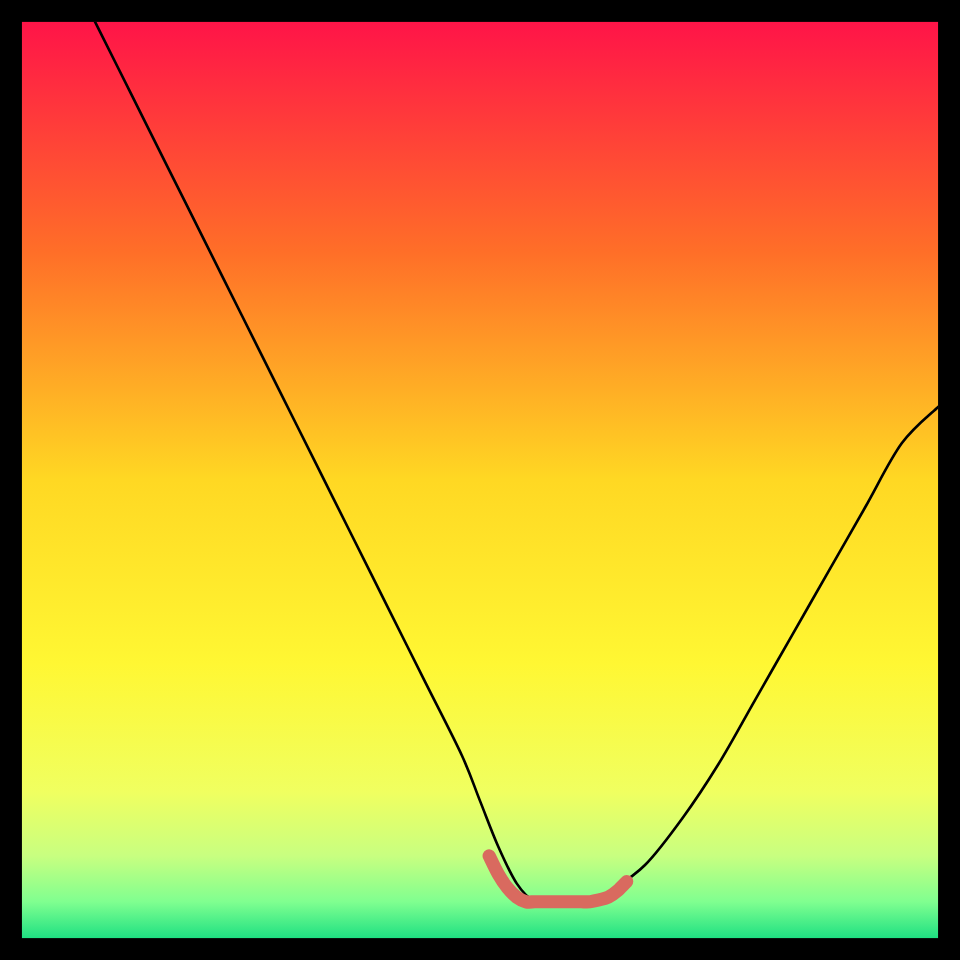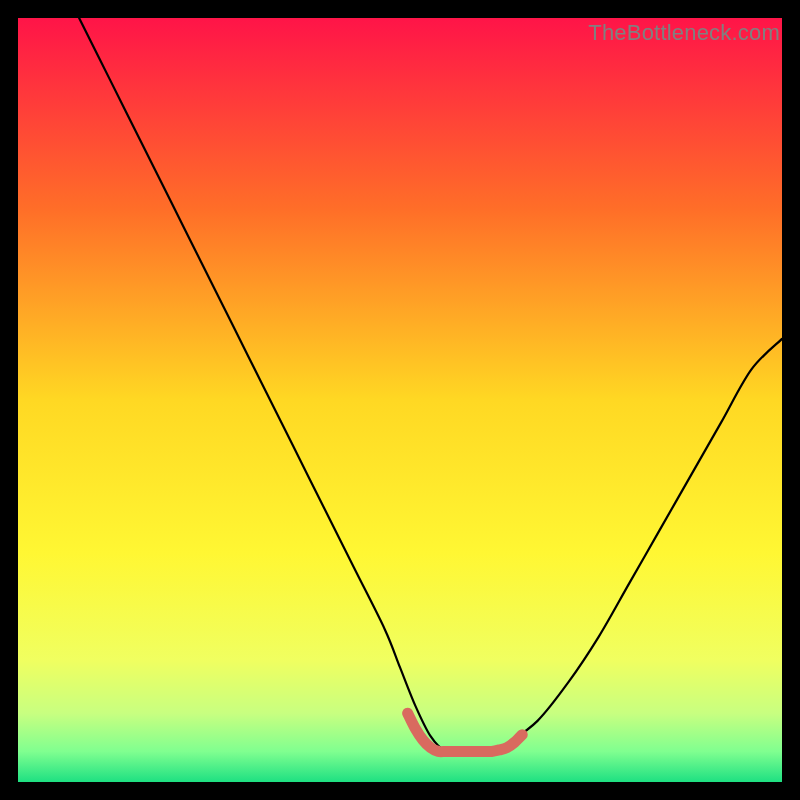--- a/index.html
+++ b/index.html
@@ -68,15 +68,14 @@
           </linearGradient>
       </defs>
       <rect x="0" y="0" width="764" height="764" fill="url(#bg-grad)"></rect>
     </svg>
 
     <svg class="curve-svg" viewBox="0 0 764 764" preserveAspectRatio="none">
       <path id="main-curve" fill="none" stroke="#000000" stroke-width="2.2" stroke-linecap="round" stroke-linejoin="round" d="M 61.12 0.00 C 66.21 10.19, 81.49 40.75, 91.68 61.12 C 101.87 81.49, 112.05 101.87, 122.24 122.24 C 132.43 142.61, 142.61 162.99, 152.80 183.36 C 162.99 203.73, 173.17 224.11, 183.36 244.48 C 193.55 264.85, 203.73 285.23, 213.92 305.60 C 224.11 325.97, 234.29 346.35, 244.48 366.72 C 254.67 387.09, 264.85 407.47, 275.04 427.84 C 285.23 448.21, 295.41 468.59, 305.60 488.96 C 315.79 509.33, 325.97 529.71, 336.16 550.08 C 346.35 570.45, 359.08 594.65, 366.72 611.20 C 374.36 627.75, 376.91 636.67, 382.00 649.40 C 387.09 662.13, 392.19 676.14, 397.28 687.60 C 402.37 699.06, 407.47 710.52, 412.56 718.16 C 417.65 725.80, 422.75 730.89, 427.84 733.44 C 432.93 735.99, 438.03 733.44, 443.12 733.44 C 448.21 733.44, 453.31 733.44, 458.40 733.44 C 463.49 733.44, 468.59 734.71, 473.68 733.44 C 478.77 732.17, 481.32 730.89, 488.96 725.80 C 496.60 720.71, 509.33 713.07, 519.52 702.88 C 529.71 692.69, 539.89 678.69, 550.08 664.68 C 560.27 650.67, 570.45 635.39, 580.64 618.84 C 590.83 602.29, 601.01 583.19, 611.20 565.36 C 621.39 547.53, 631.57 529.71, 641.76 511.88 C 651.95 494.05, 662.13 476.23, 672.32 458.40 C 682.51 440.57, 692.69 422.75, 702.88 404.92 C 713.07 387.09, 723.25 365.45, 733.44 351.44 C 743.63 337.43, 758.91 325.97, 764.00 320.88"></path>
       <path id="highlight-curve" fill="none" stroke="#d96a5f" stroke-width="11" stroke-linecap="round" stroke-linejoin="round" d="M 389.64 695.24 C 390.91 697.79, 394.73 706.06, 397.28 710.52 C 399.83 714.98, 402.37 718.80, 404.92 721.98 C 407.47 725.16, 410.01 727.71, 412.56 729.62 C 415.11 731.53, 417.65 732.80, 420.20 733.44 C 422.75 734.08, 425.29 733.44, 427.84 733.44 C 430.39 733.44, 432.93 733.44, 435.48 733.44 C 438.03 733.44, 440.57 733.44, 443.12 733.44 C 445.67 733.44, 448.21 733.44, 450.76 733.44 C 453.31 733.44, 455.85 733.44, 458.40 733.44 C 460.95 733.44, 463.49 733.44, 466.04 733.44 C 468.59 733.44, 471.13 733.69, 473.68 733.44 C 476.23 733.19, 478.77 732.55, 481.32 731.91 C 483.87 731.28, 486.41 730.89, 488.96 729.62 C 491.51 728.35, 494.05 726.44, 496.60 724.27 C 499.15 722.11, 502.97 717.91, 504.24 716.63"></path>
     </svg>
 
-    <div class="watermark">TheBottleneck.com</div>
   </div>
 </div>
 
 </body></html>

